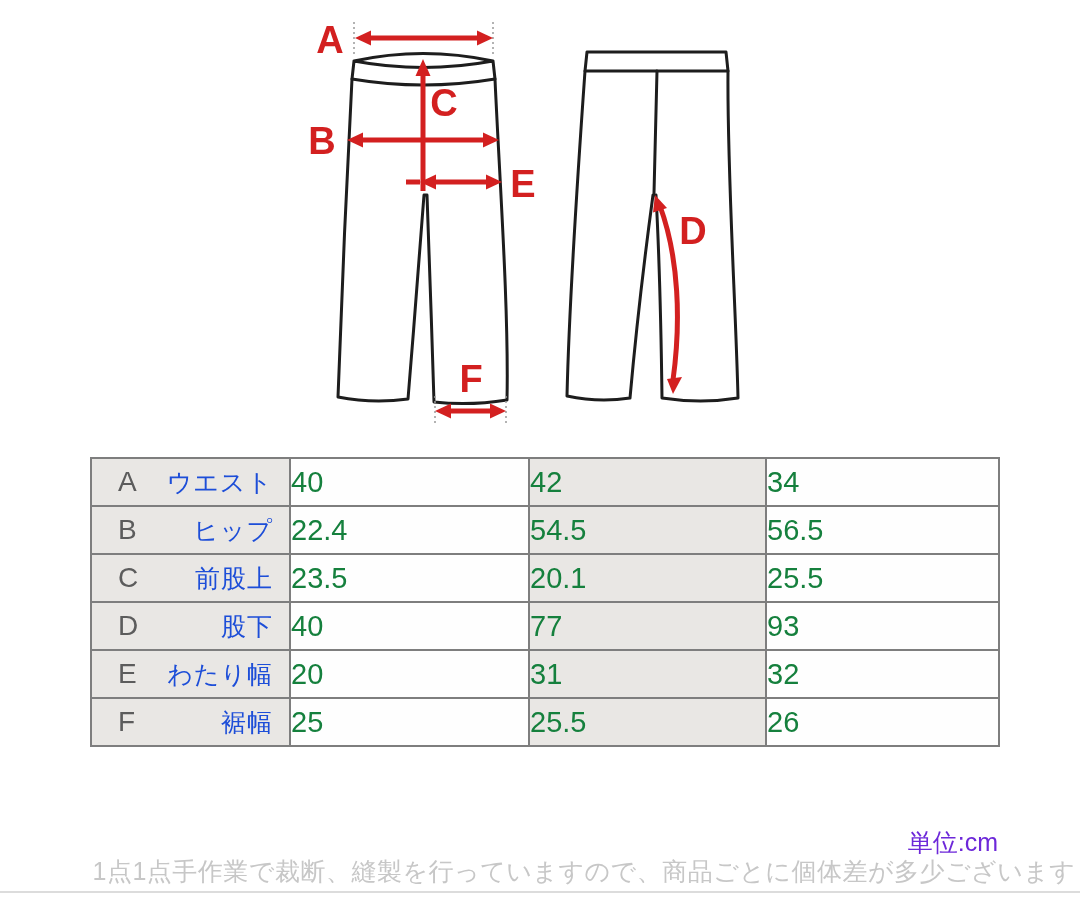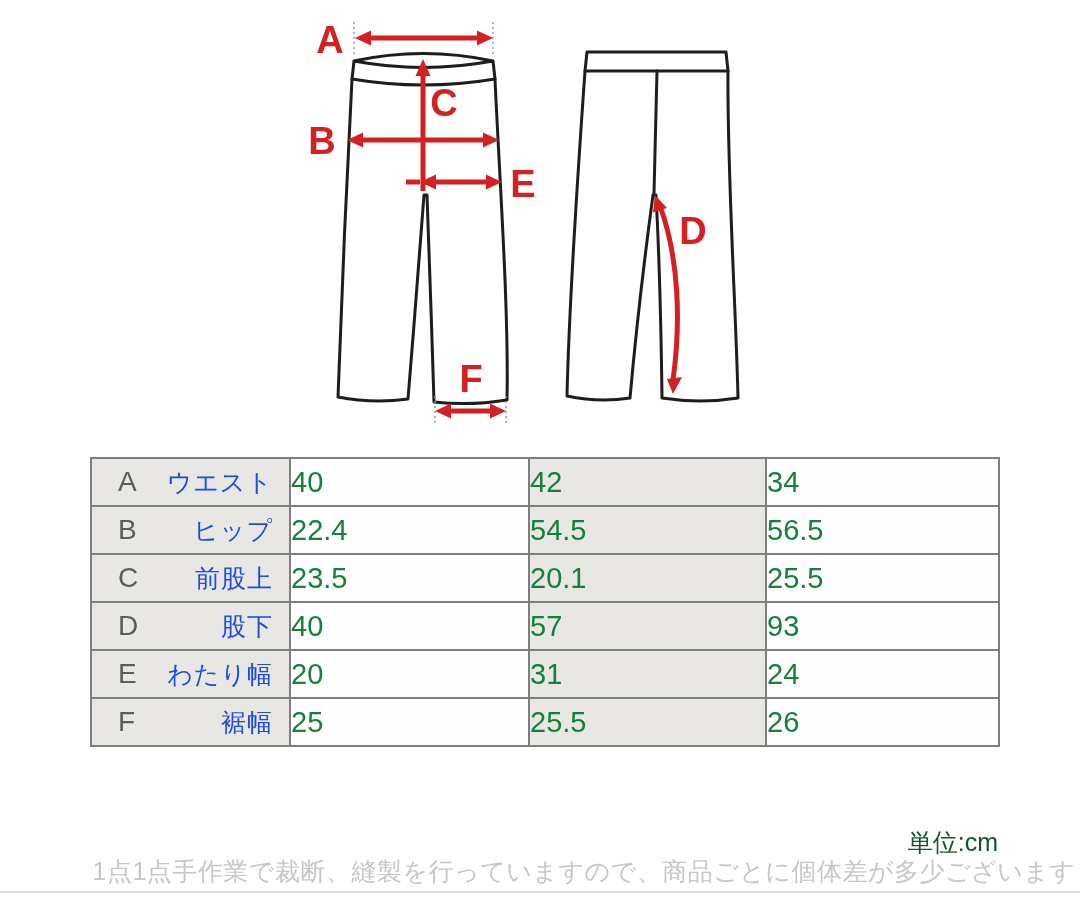--- a/index.html
+++ b/index.html
@@ -23,21 +23,21 @@
   .size-table tr.data{height:48px;}
   th.szhead{
     font-weight:400;font-size:32px;color:#767676;letter-spacing:3px;text-indent:3px;text-align:center;
   }
   .g{background:#e9e7e4;}
   .w{background:#fefefe;}
   td.val{text-align:left;font-size:29px;color:#15803d;}
   .lab{display:flex;align-items:center;width:100%;}
   .lab .letter{width:46px;margin-left:26px;font-size:28px;color:#5c5c5c;text-align:left;}
   .lab .name{flex:1;text-align:right;margin-right:16px;font-size:25px;color:#1d4ed8;letter-spacing:1px;}
-  .unit{position:absolute;top:826px;right:82px;font-size:25px;color:#14532d;}
+  .unit{position:absolute;top:826px;right:82px;font-size:25px;color:#6d28d9;}
   .note{position:absolute;top:855px;left:0;width:1080px;text-align:center;font-size:25px;color:#c7c7c7;letter-spacing:0.5px;padding-left:44px;}
   .bottom-line{position:absolute;top:891px;left:0;width:1080px;height:2px;background:#dcdcdc;}
 </style>
 </head>
 <body>
 
 <div class="page">
 
   <svg class="diagram" width="1080" height="450" viewBox="0 0 1080 450" xmlns="http://www.w3.org/2000/svg">
 
@@ -148,33 +148,33 @@
       <td class="val w">25.5</td>
     </tr>
     <tr class="data">
       <td class="g">
             <div class="lab">
               <span class="letter">D</span>
               <span class="name">股下</span>
             </div>
           </td>
       <td class="val w">40</td>
-      <td class="val g">57</td>
+      <td class="val g">77</td>
       <td class="val w">93</td>
     </tr>
     <tr class="data">
       <td class="g">
             <div class="lab">
               <span class="letter">E</span>
               <span class="name">わたり幅</span>
             </div>
           </td>
       <td class="val w">20</td>
       <td class="val g">31</td>
-      <td class="val w">24</td>
+      <td class="val w">32</td>
     </tr>
     <tr class="data">
       <td class="g">
             <div class="lab">
               <span class="letter">F</span>
               <span class="name">裾幅</span>
             </div>
           </td>
       <td class="val w">25</td>
       <td class="val g">25.5</td>

